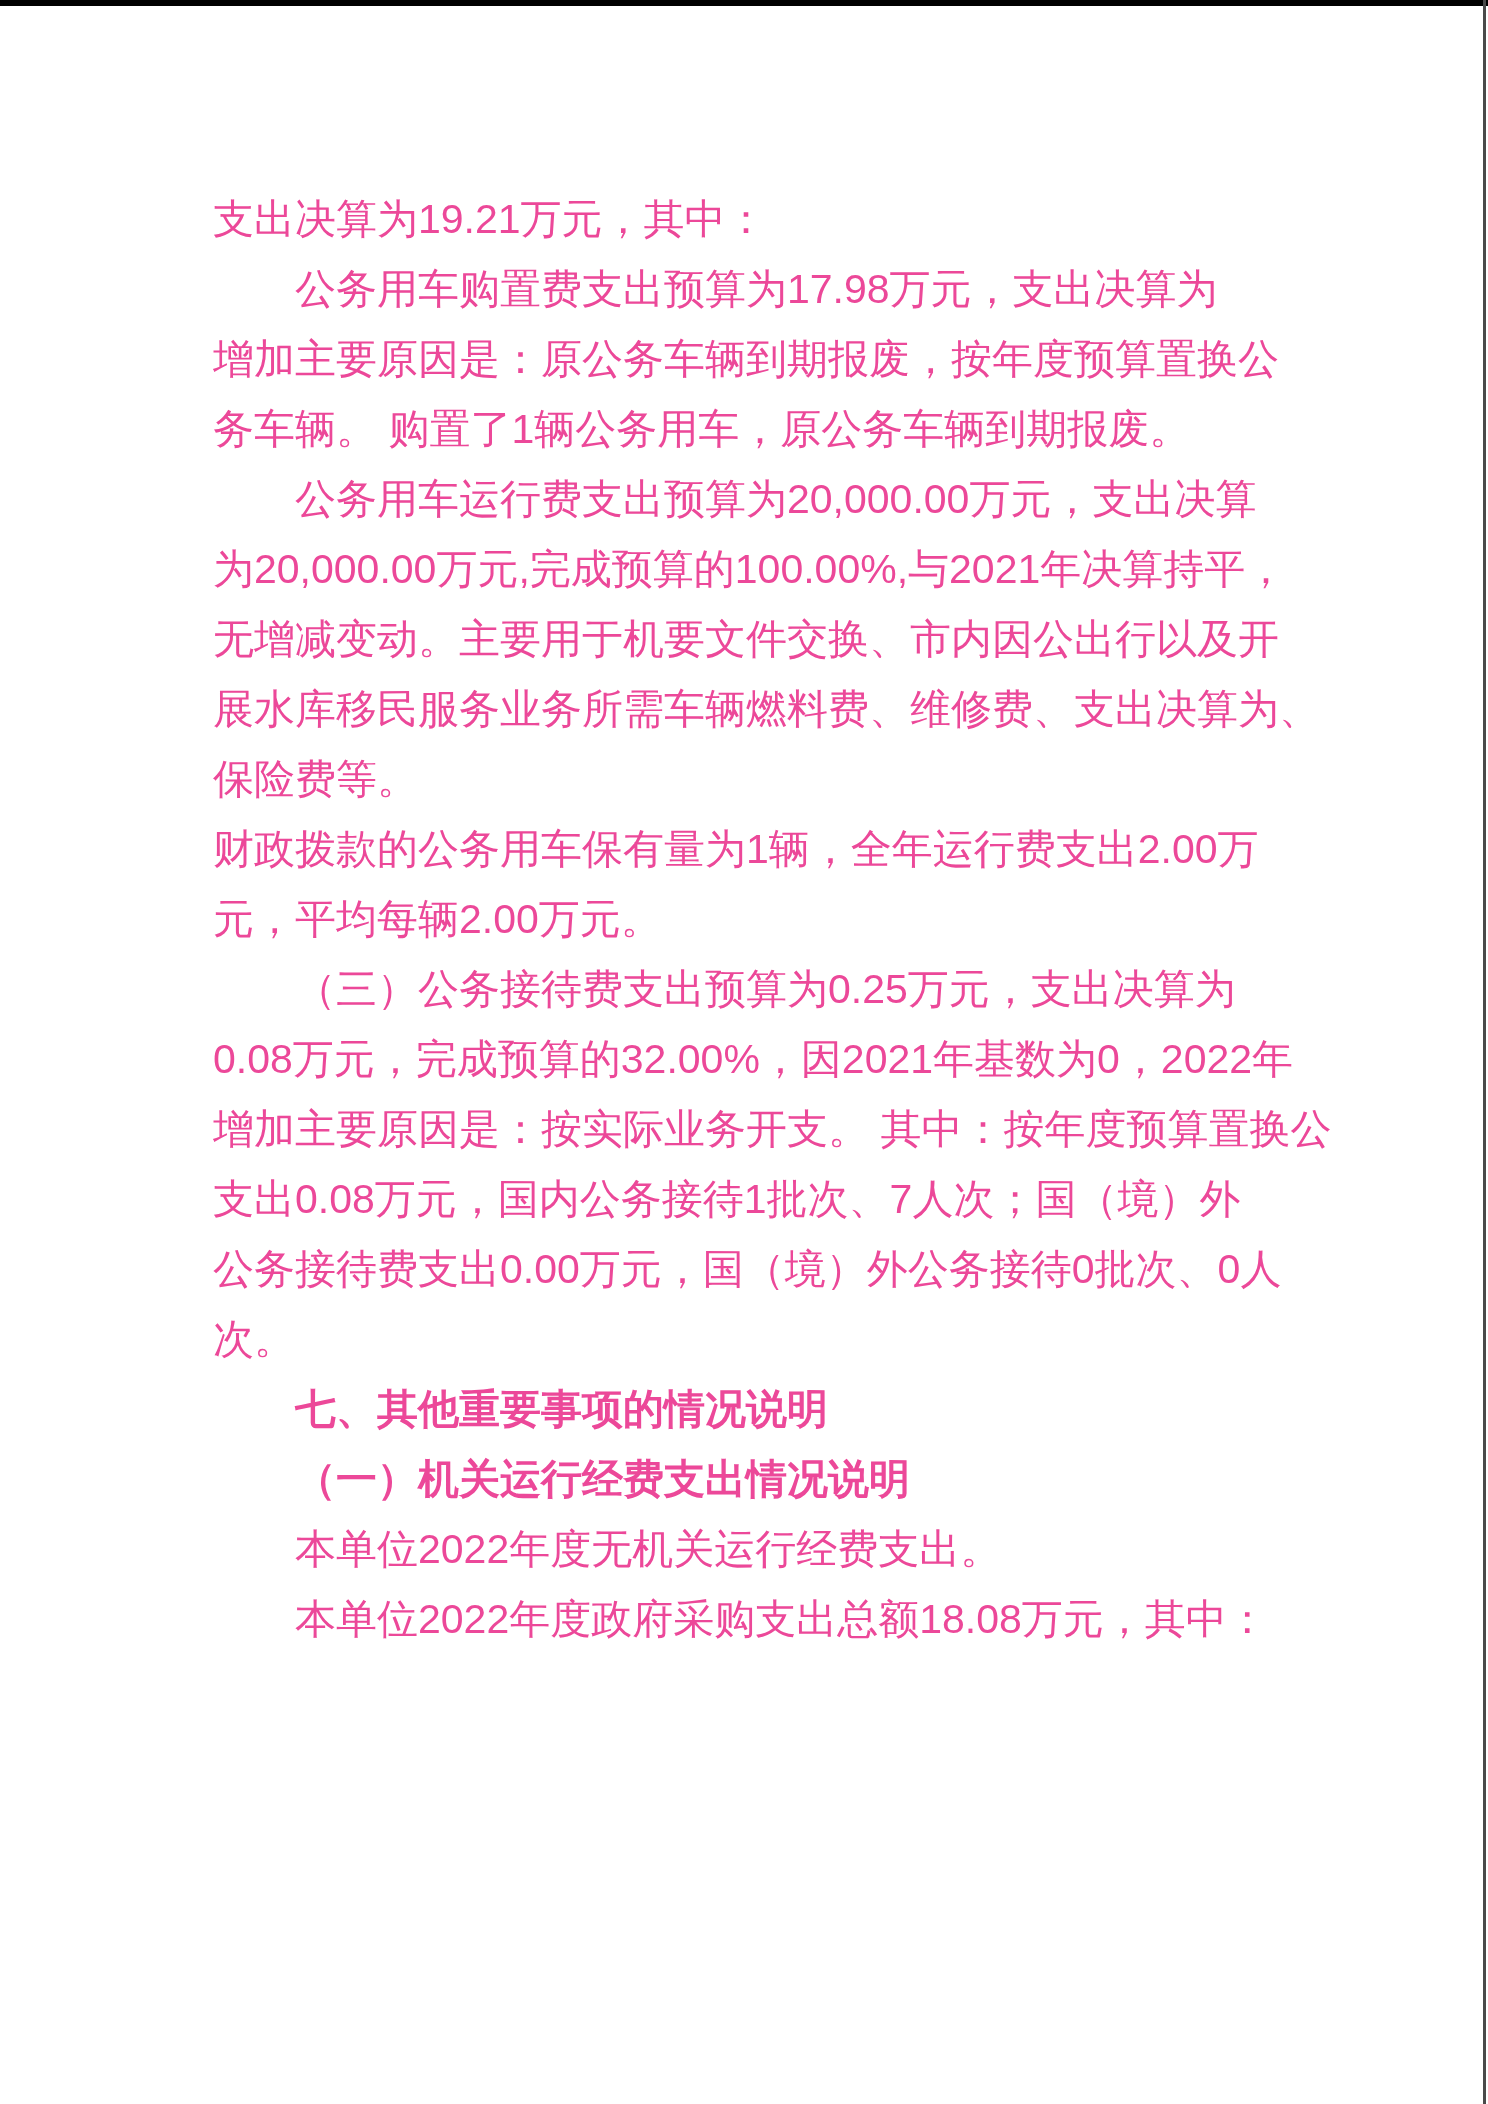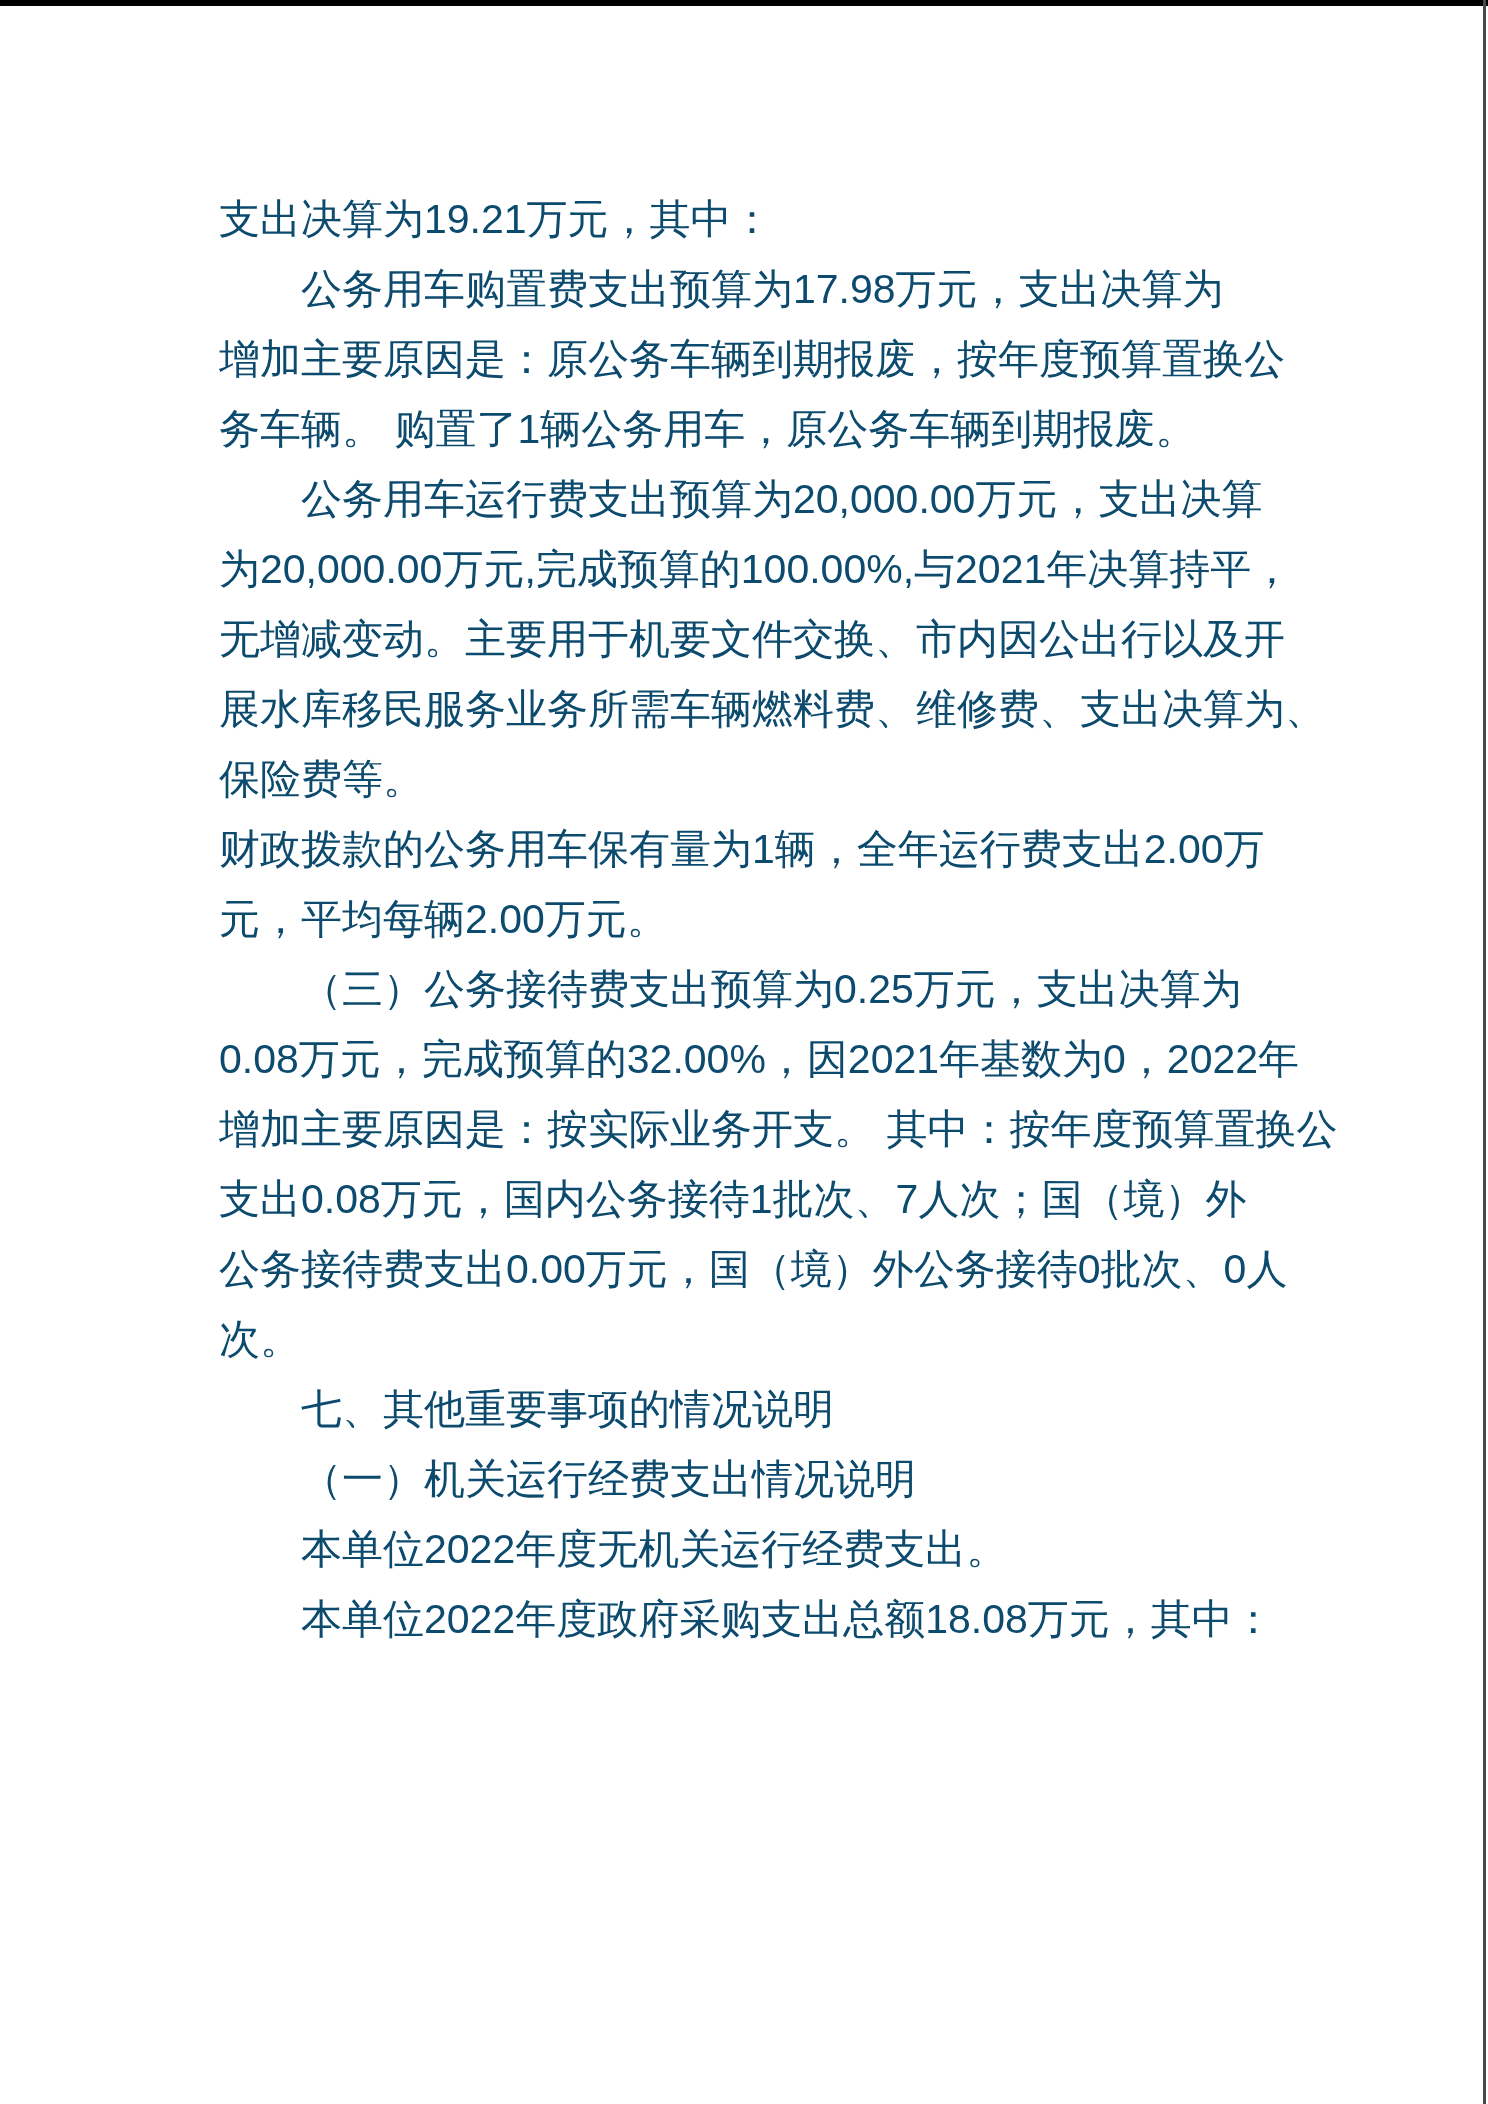--- a/index.html
+++ b/index.html
@@ -26,37 +26,37 @@
   .right-border {
     position: absolute;
     top: 0;
     right: 2px;
     width: 3px;
     height: 100%;
     background: #4a4a4a;
   }
   .content {
     position: absolute;
-    left: 219px;
+    left: 213px;
     top: 184px;
     width: 1120px;
-    color: #0c4a6e;
+    color: #ec4899;
     font-size: 41px;
     line-height: 70px;
     letter-spacing: 0;
   }
   .line {
     white-space: pre;
     height: 70px;
   }
   .line.indent {
     padding-left: 82px;
   }
   .line.bold {
-    font-weight: 400;
+    font-weight: 700;
   }
 </style>
 </head>
 <body>
 
 <div class="page">
   <div class="top-bar"></div>
   <div class="right-border"></div>
   <div class="content">
       <div class="line">支出决算为19.21万元，其中：</div>

